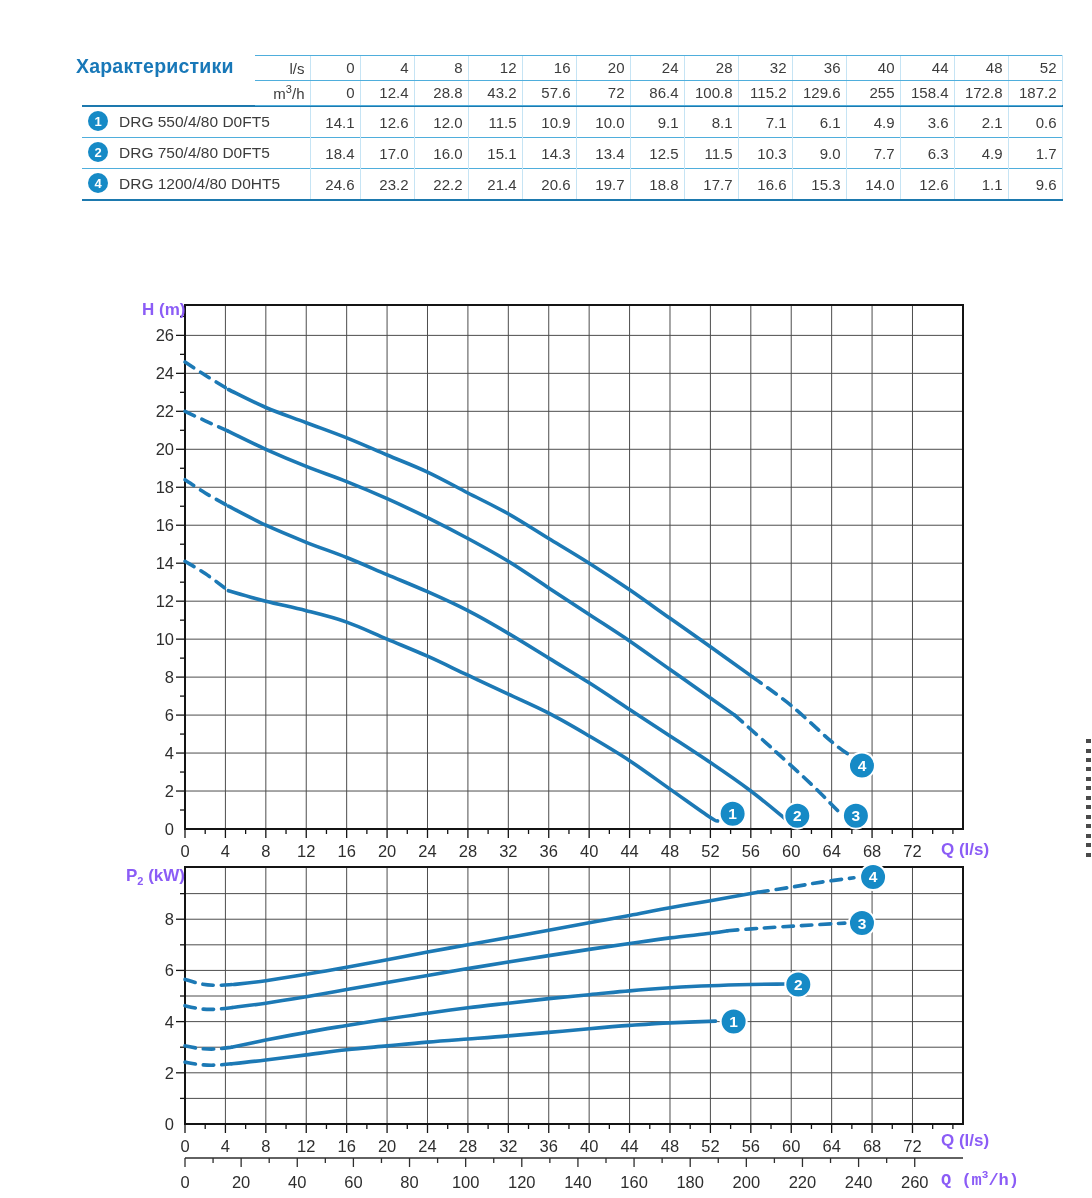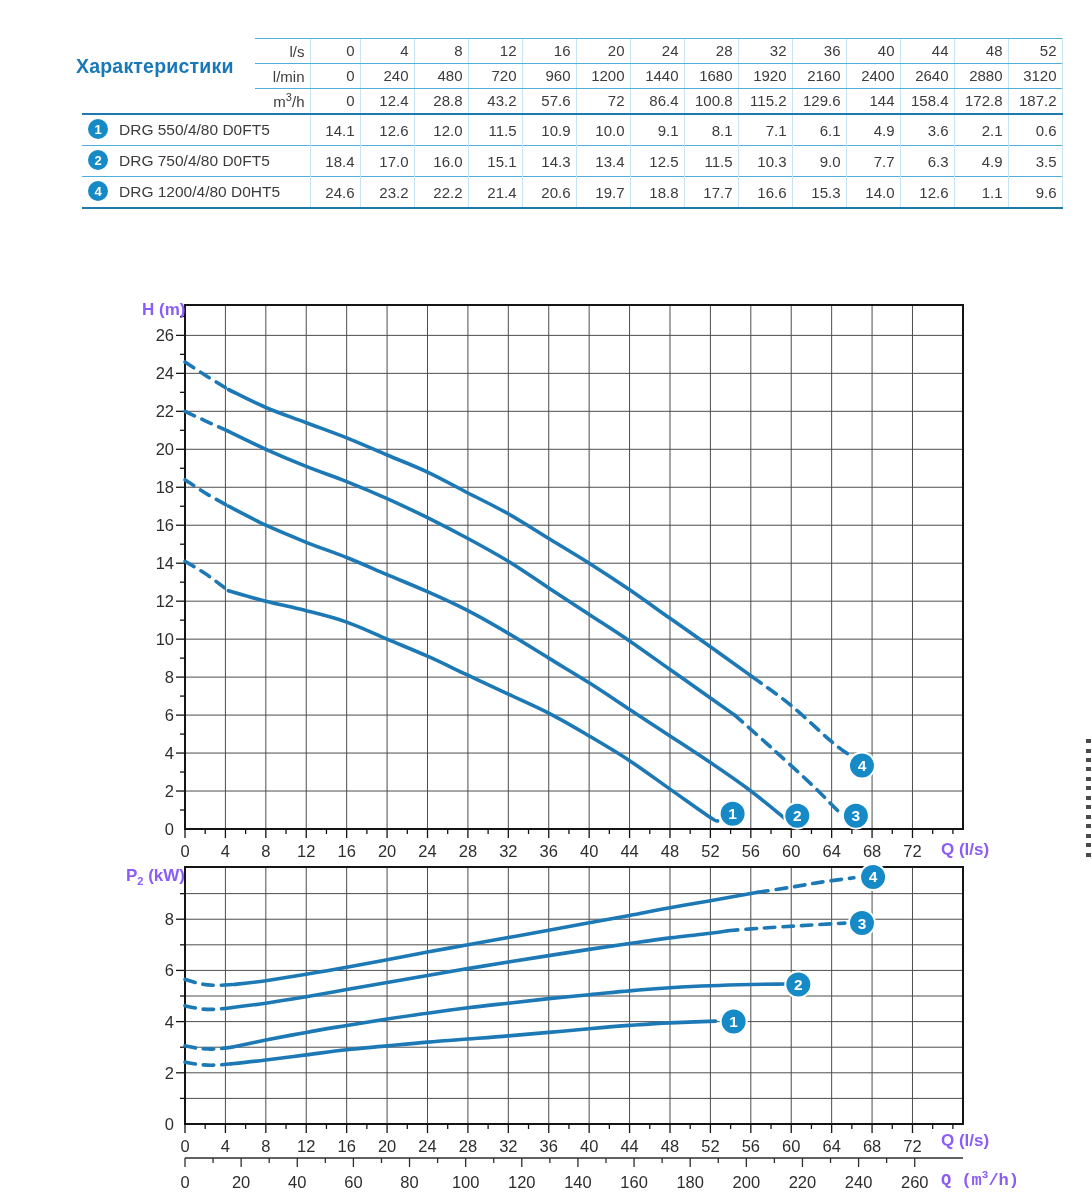--- a/index.html
+++ b/index.html
@@ -11,21 +11,21 @@
   html,body{margin:0;padding:0;}
   body{
     width:1092px;height:1198px;position:relative;background:#fff;
     font-family:"Liberation Sans", sans-serif;color:var(--text);overflow:hidden;
   }
   #page-title{
     position:absolute;left:76px;top:12px;font-size:19.5px;font-weight:bold;
     color:var(--title);letter-spacing:.2px;margin-top:43px;
   }
   
-  #table-wrap{position:absolute;left:82px;top:38px;width:980px;}
+  #table-wrap{position:absolute;left:82px;top:55px;width:980px;}
   #char-table{border-collapse:collapse;table-layout:fixed;width:980px;}
   #char-table td{
     font-size:15px;color:var(--text);text-align:right;padding:0 5px 0 0;
     white-space:nowrap;vertical-align:middle;
   }
   #char-table thead td{height:25px;}
   #char-table tbody td{height:30px;}
   #char-table td.num{border-left:1px solid var(--table-vline);}
   #char-table td.num.last{border-right:1px solid var(--table-vline);}
   #char-table tbody tr td{border-top:1px solid var(--table-line);}
@@ -91,49 +91,32 @@
           <td class="num">24</td>
           <td class="num">28</td>
           <td class="num">32</td>
           <td class="num">36</td>
           <td class="num">40</td>
           <td class="num">44</td>
           <td class="num">48</td>
           <td class="num last">52</td>
         </tr>
         <tr>
-          <td class="unit"><span>l/min</span><sup></sup><span></span></td>
-          <td class="num">0</td>
-          <td class="num">240</td>
-          <td class="num">480</td>
-          <td class="num">720</td>
-          <td class="num">960</td>
-          <td class="num">1200</td>
-          <td class="num">1440</td>
-          <td class="num">1680</td>
-          <td class="num">1920</td>
-          <td class="num">2160</td>
-          <td class="num">2400</td>
-          <td class="num">2640</td>
-          <td class="num">2880</td>
-          <td class="num last">3120</td>
-        </tr>
-        <tr>
           <td class="unit"><span>m</span><sup>3</sup><span>/h</span></td>
           <td class="num">0</td>
           <td class="num">12.4</td>
           <td class="num">28.8</td>
           <td class="num">43.2</td>
           <td class="num">57.6</td>
           <td class="num">72</td>
           <td class="num">86.4</td>
           <td class="num">100.8</td>
           <td class="num">115.2</td>
           <td class="num">129.6</td>
-          <td class="num">144</td>
+          <td class="num">255</td>
           <td class="num">158.4</td>
           <td class="num">172.8</td>
           <td class="num last">187.2</td>
         </tr>
       </thead>
       <tbody>
         <tr>
           <td class="model"><span class="badge">1</span><span>DRG 550/4/80 D0FT5</span></td>
           <td class="num">14.1</td>
           <td class="num">12.6</td>
@@ -158,21 +141,21 @@
           <td class="num">15.1</td>
           <td class="num">14.3</td>
           <td class="num">13.4</td>
           <td class="num">12.5</td>
           <td class="num">11.5</td>
           <td class="num">10.3</td>
           <td class="num">9.0</td>
           <td class="num">7.7</td>
           <td class="num">6.3</td>
           <td class="num">4.9</td>
-          <td class="num last">3.5</td>
+          <td class="num last">1.7</td>
         </tr>
         <tr>
           <td class="model"><span class="badge">4</span><span>DRG 1200/4/80 D0HT5</span></td>
           <td class="num">24.6</td>
           <td class="num">23.2</td>
           <td class="num">22.2</td>
           <td class="num">21.4</td>
           <td class="num">20.6</td>
           <td class="num">19.7</td>
           <td class="num">18.8</td>

